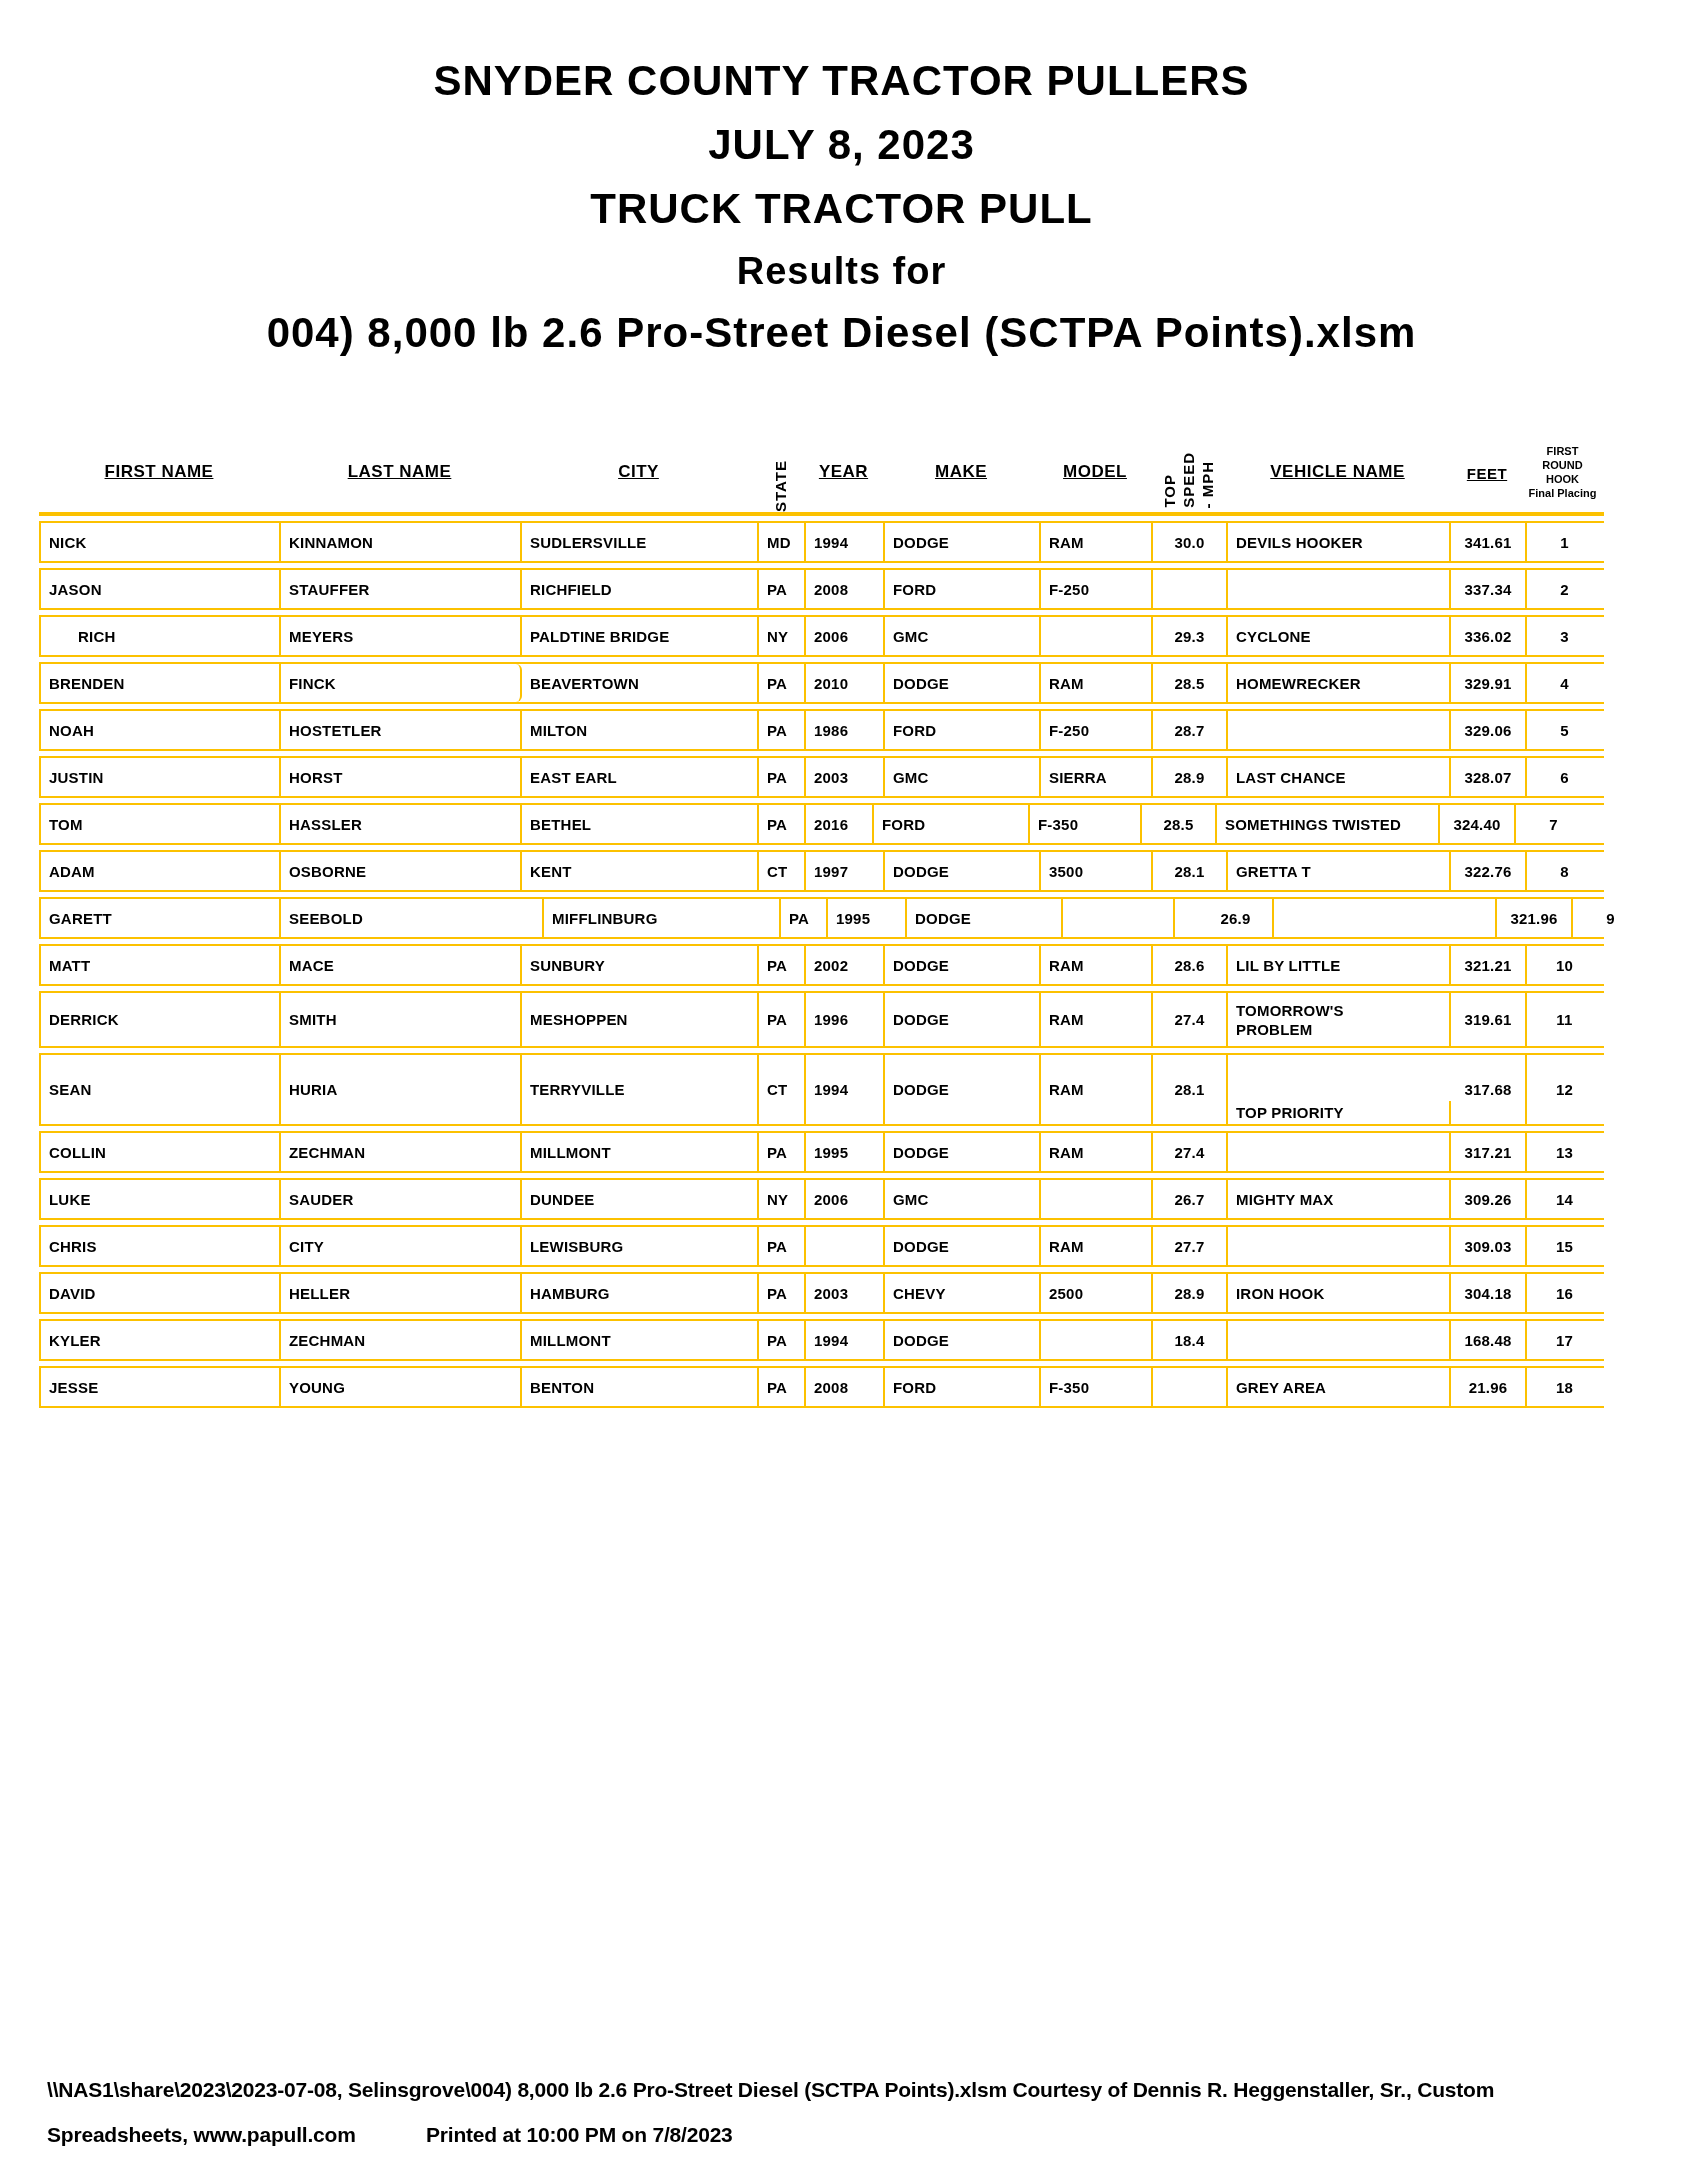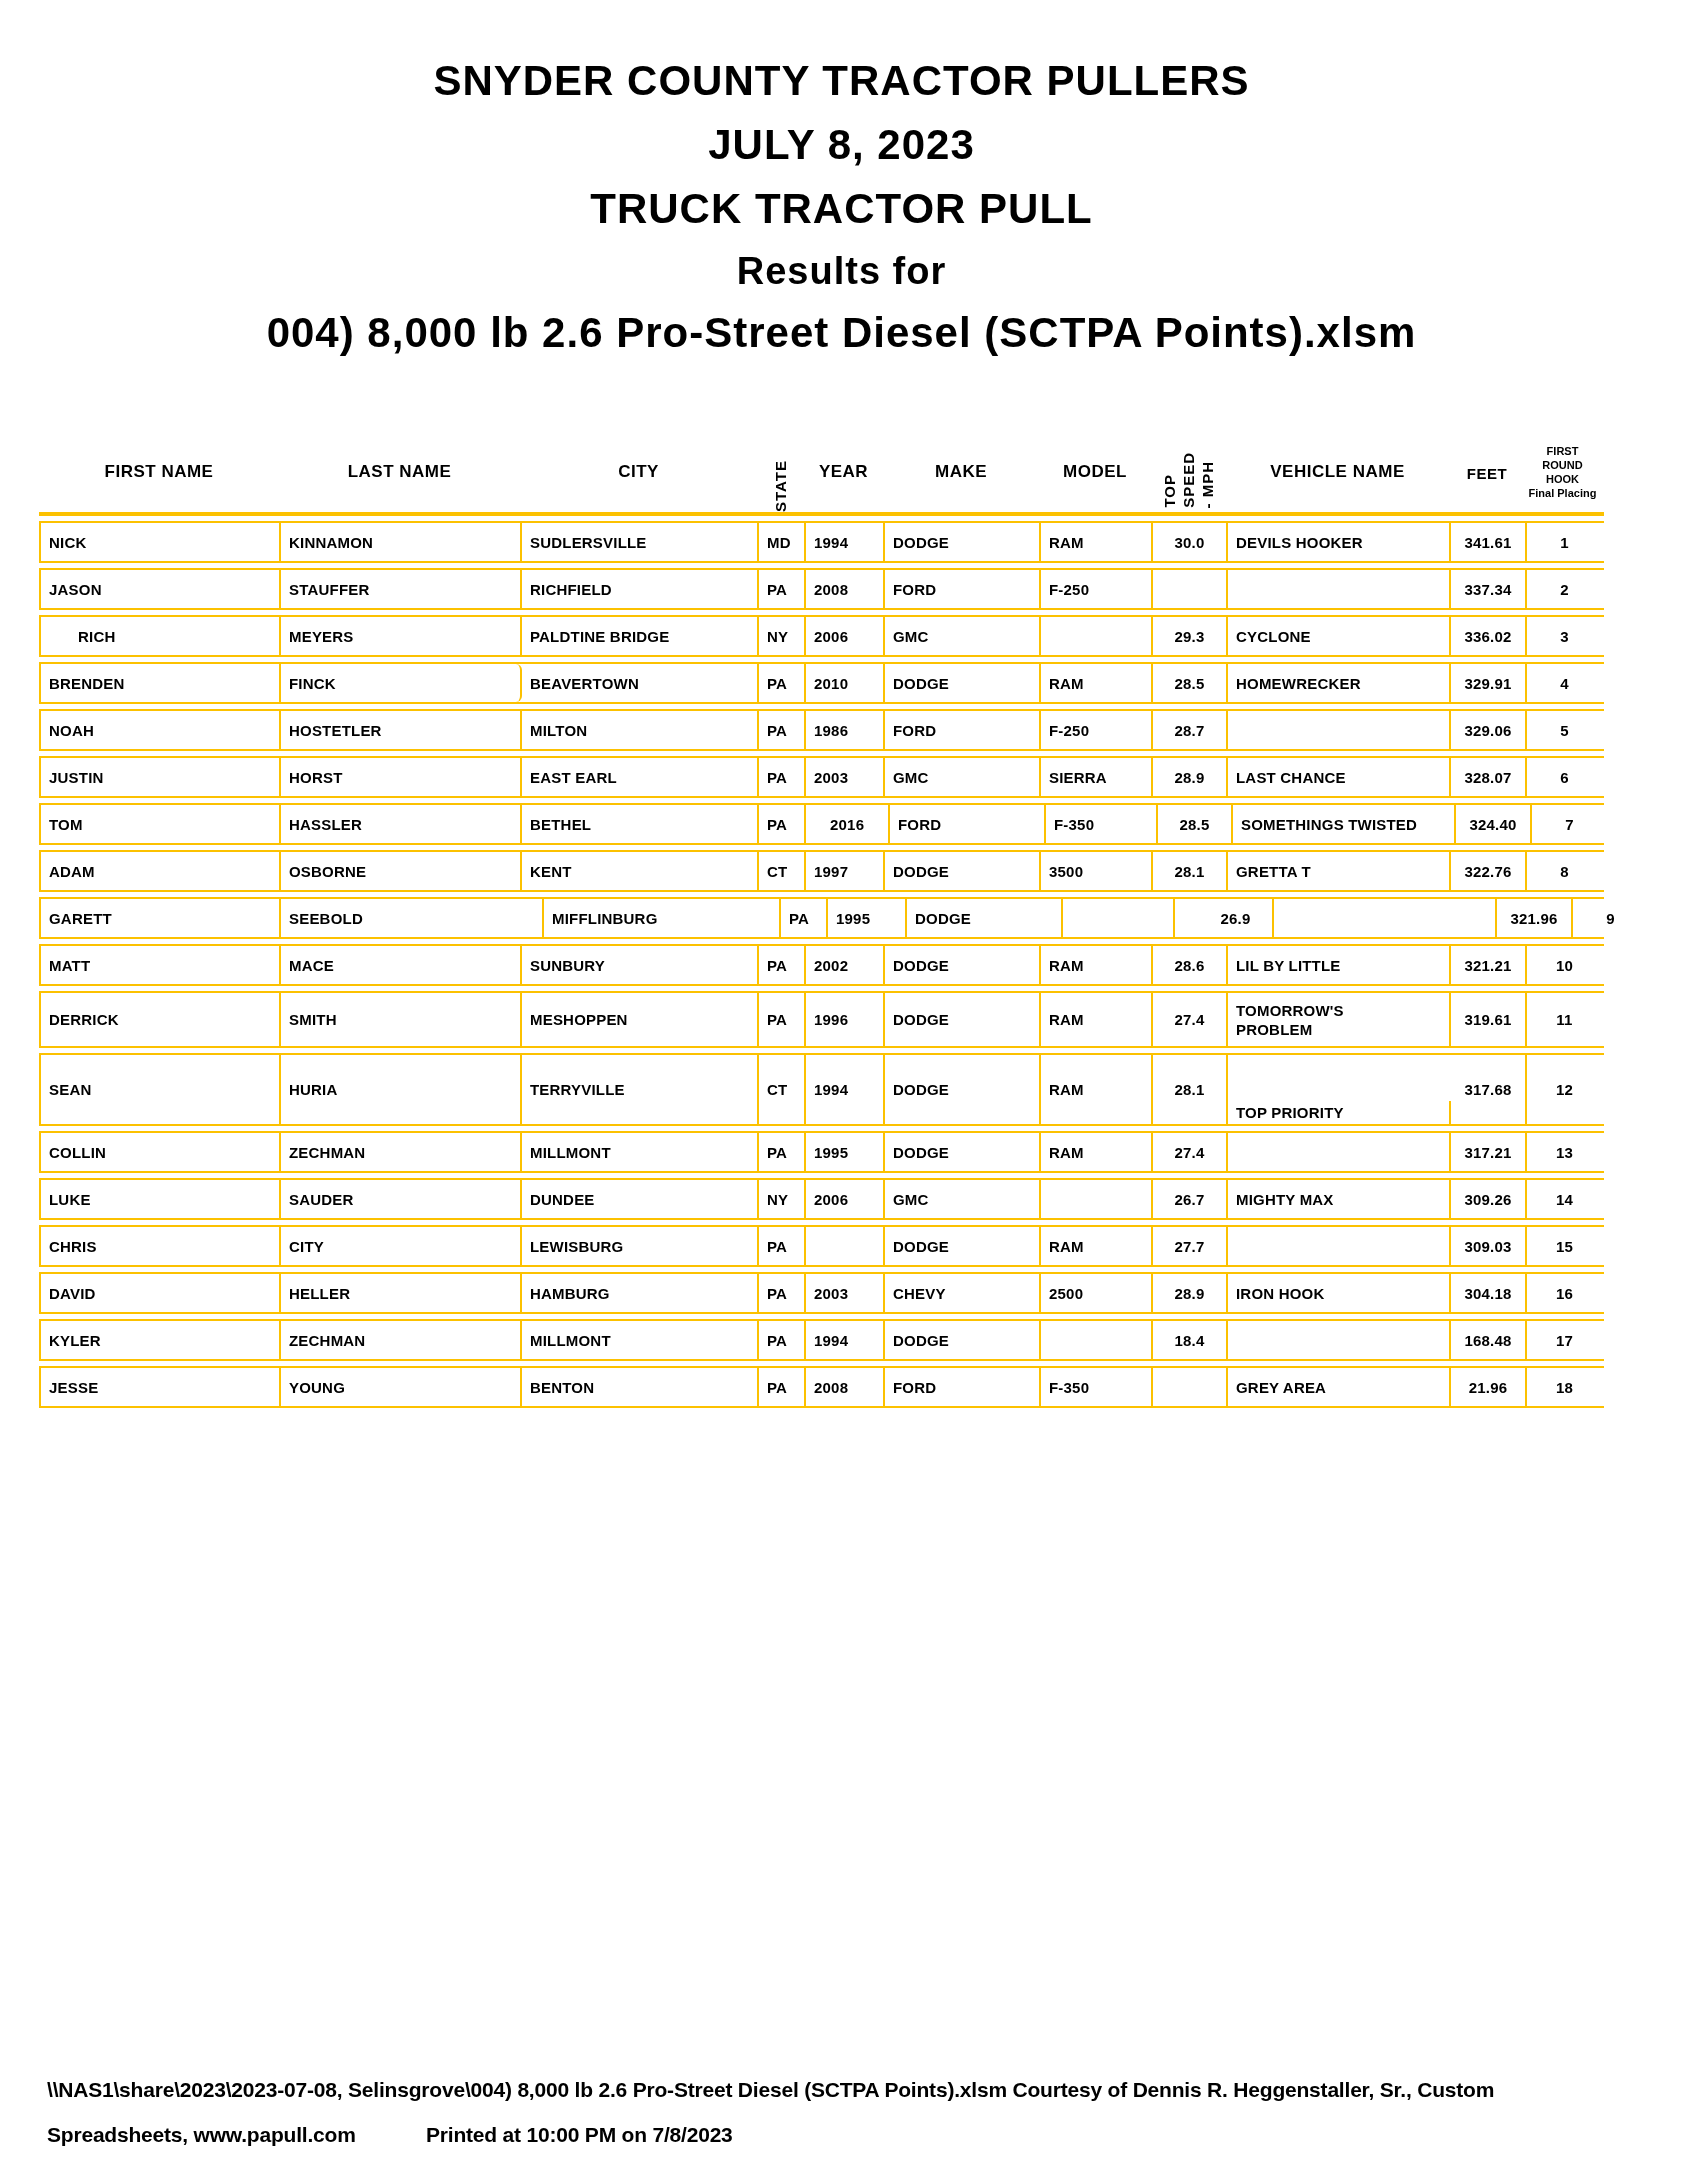--- a/index.html
+++ b/index.html
@@ -24,21 +24,21 @@
   
   .thead {
     position: absolute; top: 421px; left: 39px; width: 1565px; height: 91px;
     display: flex; align-items: stretch;
   }
   .hcell {
     display: flex; justify-content: center; align-items: flex-end;
     font-weight: bold; font-size: 17px; letter-spacing: 0.5px;
     flex: none;
   }
-  .hcell .hlabel { padding-bottom: 30px; white-space: nowrap; }
+  .hcell .hlabel { padding-bottom: 30px; white-space: nowrap; text-decoration: underline; }
   .hcell .hlabel.small { font-size: 15px; }
   .vtext {
     writing-mode: vertical-rl; transform: rotate(180deg);
     font-size: 15px; font-weight: bold; letter-spacing: 1px;
     padding-bottom: 0;
   }
   .vgroup { display: flex; gap: 2px; align-items: flex-end; padding-bottom: 4px; }
   .vcell-pad { padding-bottom: 4px; }
   .placing-head {
     display: flex; flex-direction: column; align-items: center;
@@ -208,21 +208,21 @@
       <div class="cell center" style="width: 75px;">28.9</div>
       <div class="cell" style="width: 223px;">LAST CHANCE</div>
       <div class="cell center" style="width: 76px;">328.07</div>
       <div class="cell center" style="width: 75px;">6</div>
     </div>
     <div class="trow">
       <div class="cell" style="width: 240px;">TOM</div>
       <div class="cell" style="width: 241px;">HASSLER</div>
       <div class="cell" style="width: 237px;">BETHEL</div>
       <div class="cell" style="width: 47px;">PA</div>
-      <div class="cell" style="width: 68px; margin-left: 16px;">2016</div>
+      <div class="cell" style="width: 68px;">2016</div>
       <div class="cell" style="width: 156px;">FORD</div>
       <div class="cell" style="width: 112px;">F-350</div>
       <div class="cell center" style="width: 75px;">28.5</div>
       <div class="cell" style="width: 223px;">SOMETHINGS TWISTED</div>
       <div class="cell center" style="width: 76px;">324.40</div>
       <div class="cell center" style="width: 75px;">7</div>
     </div>
     <div class="trow">
       <div class="cell" style="width: 240px;">ADAM</div>
       <div class="cell" style="width: 241px;">OSBORNE</div>

